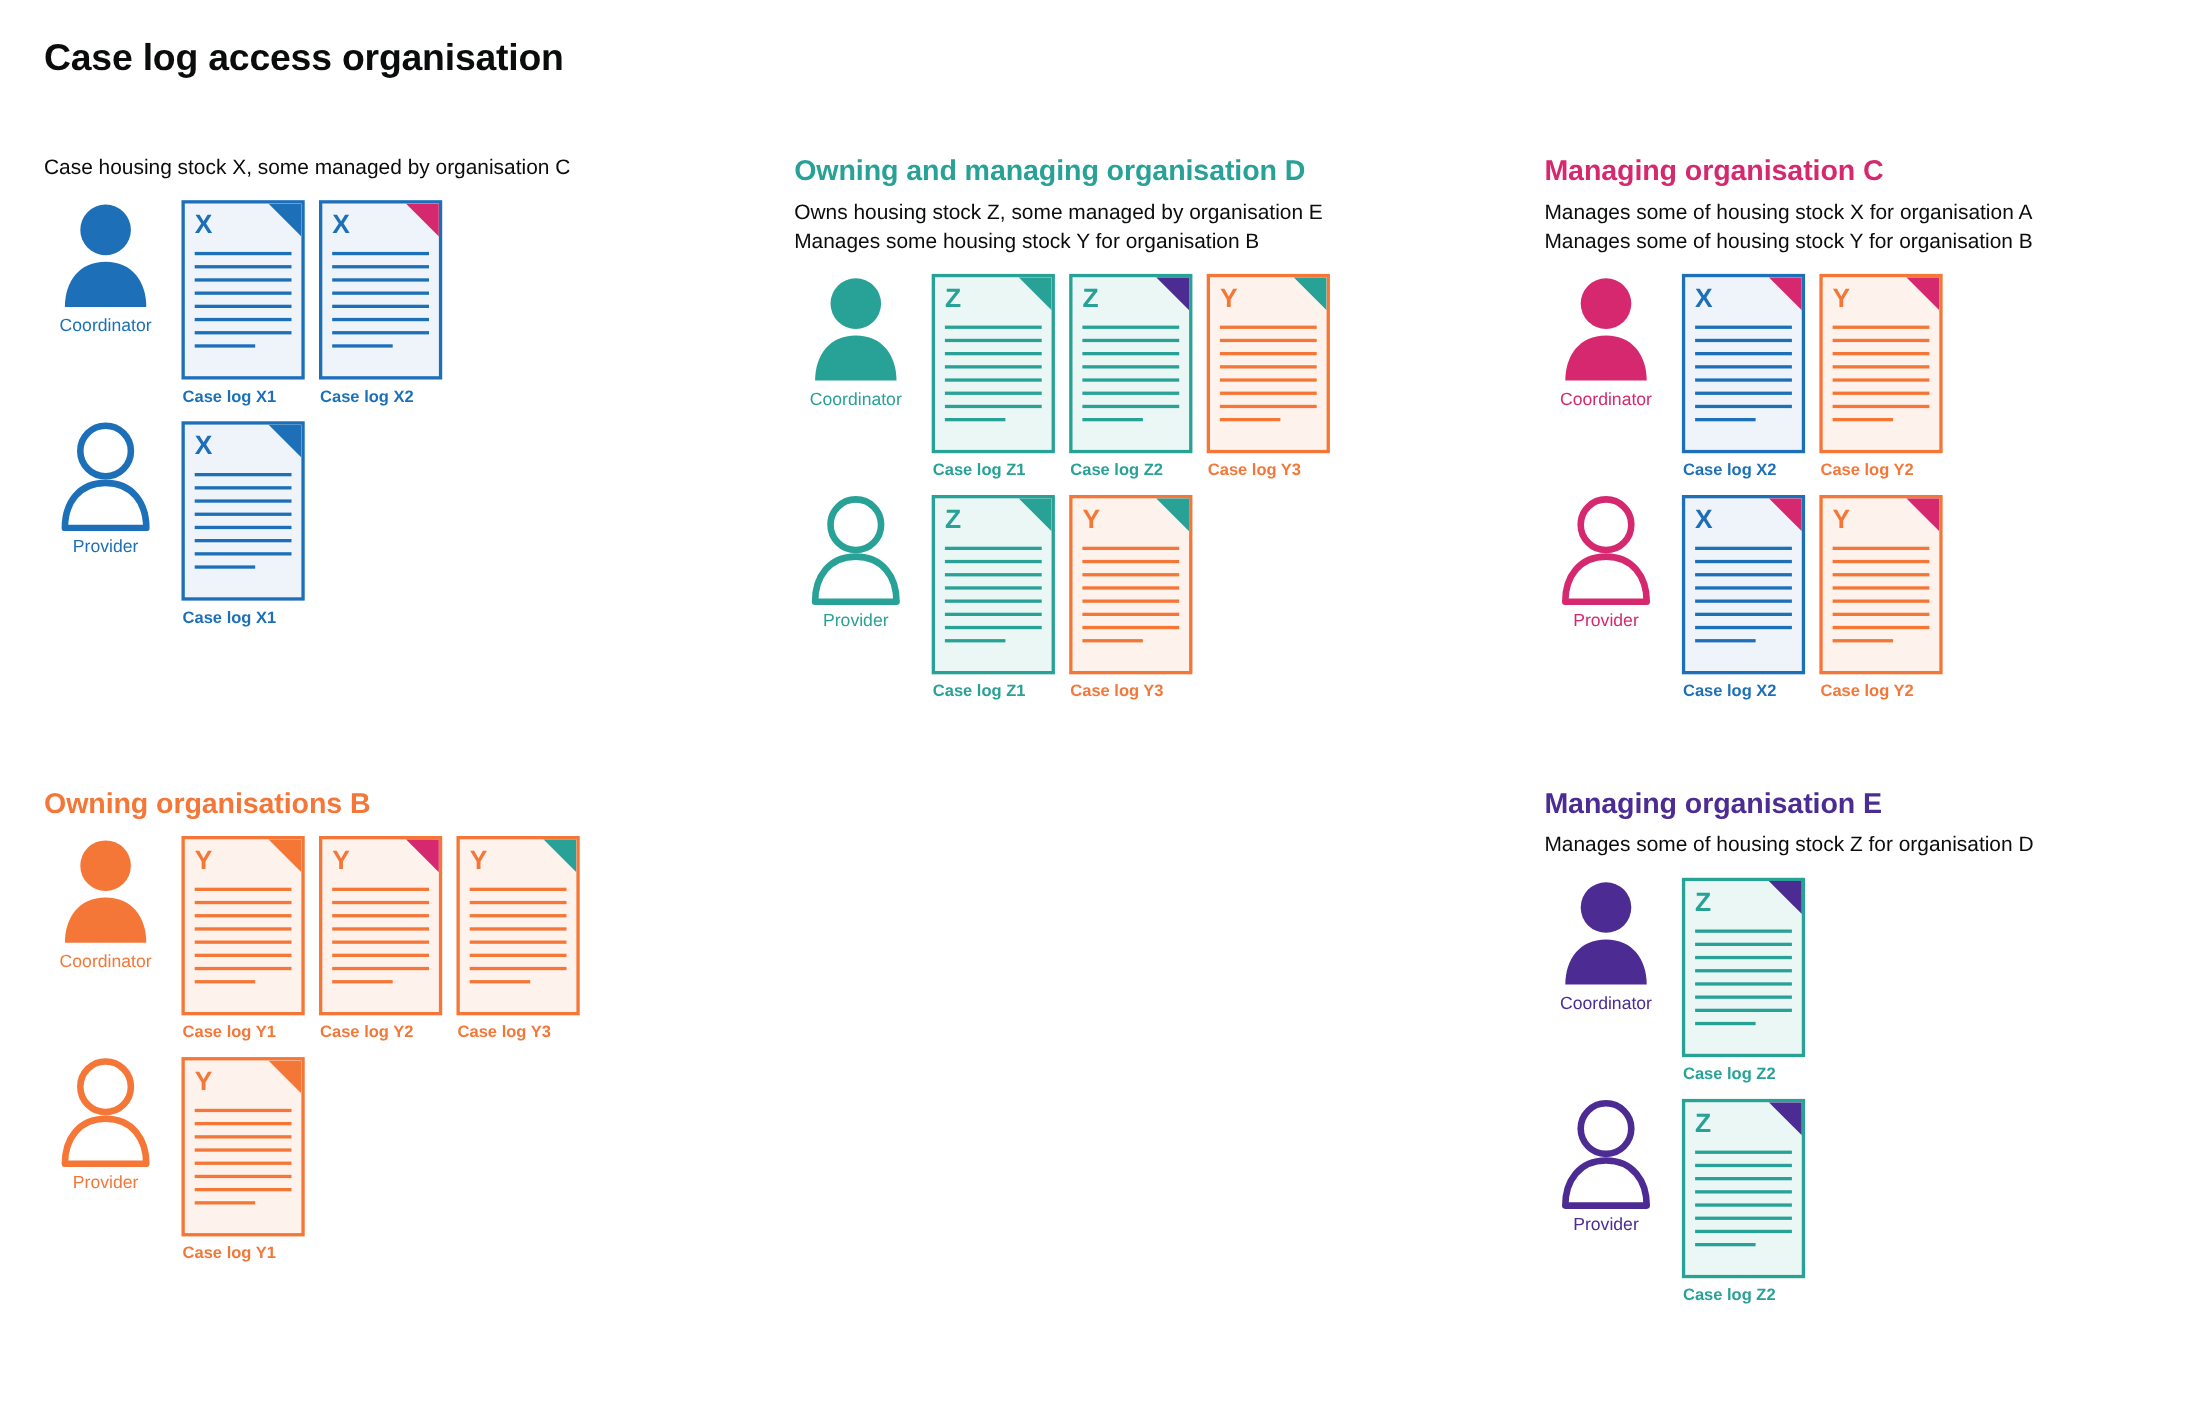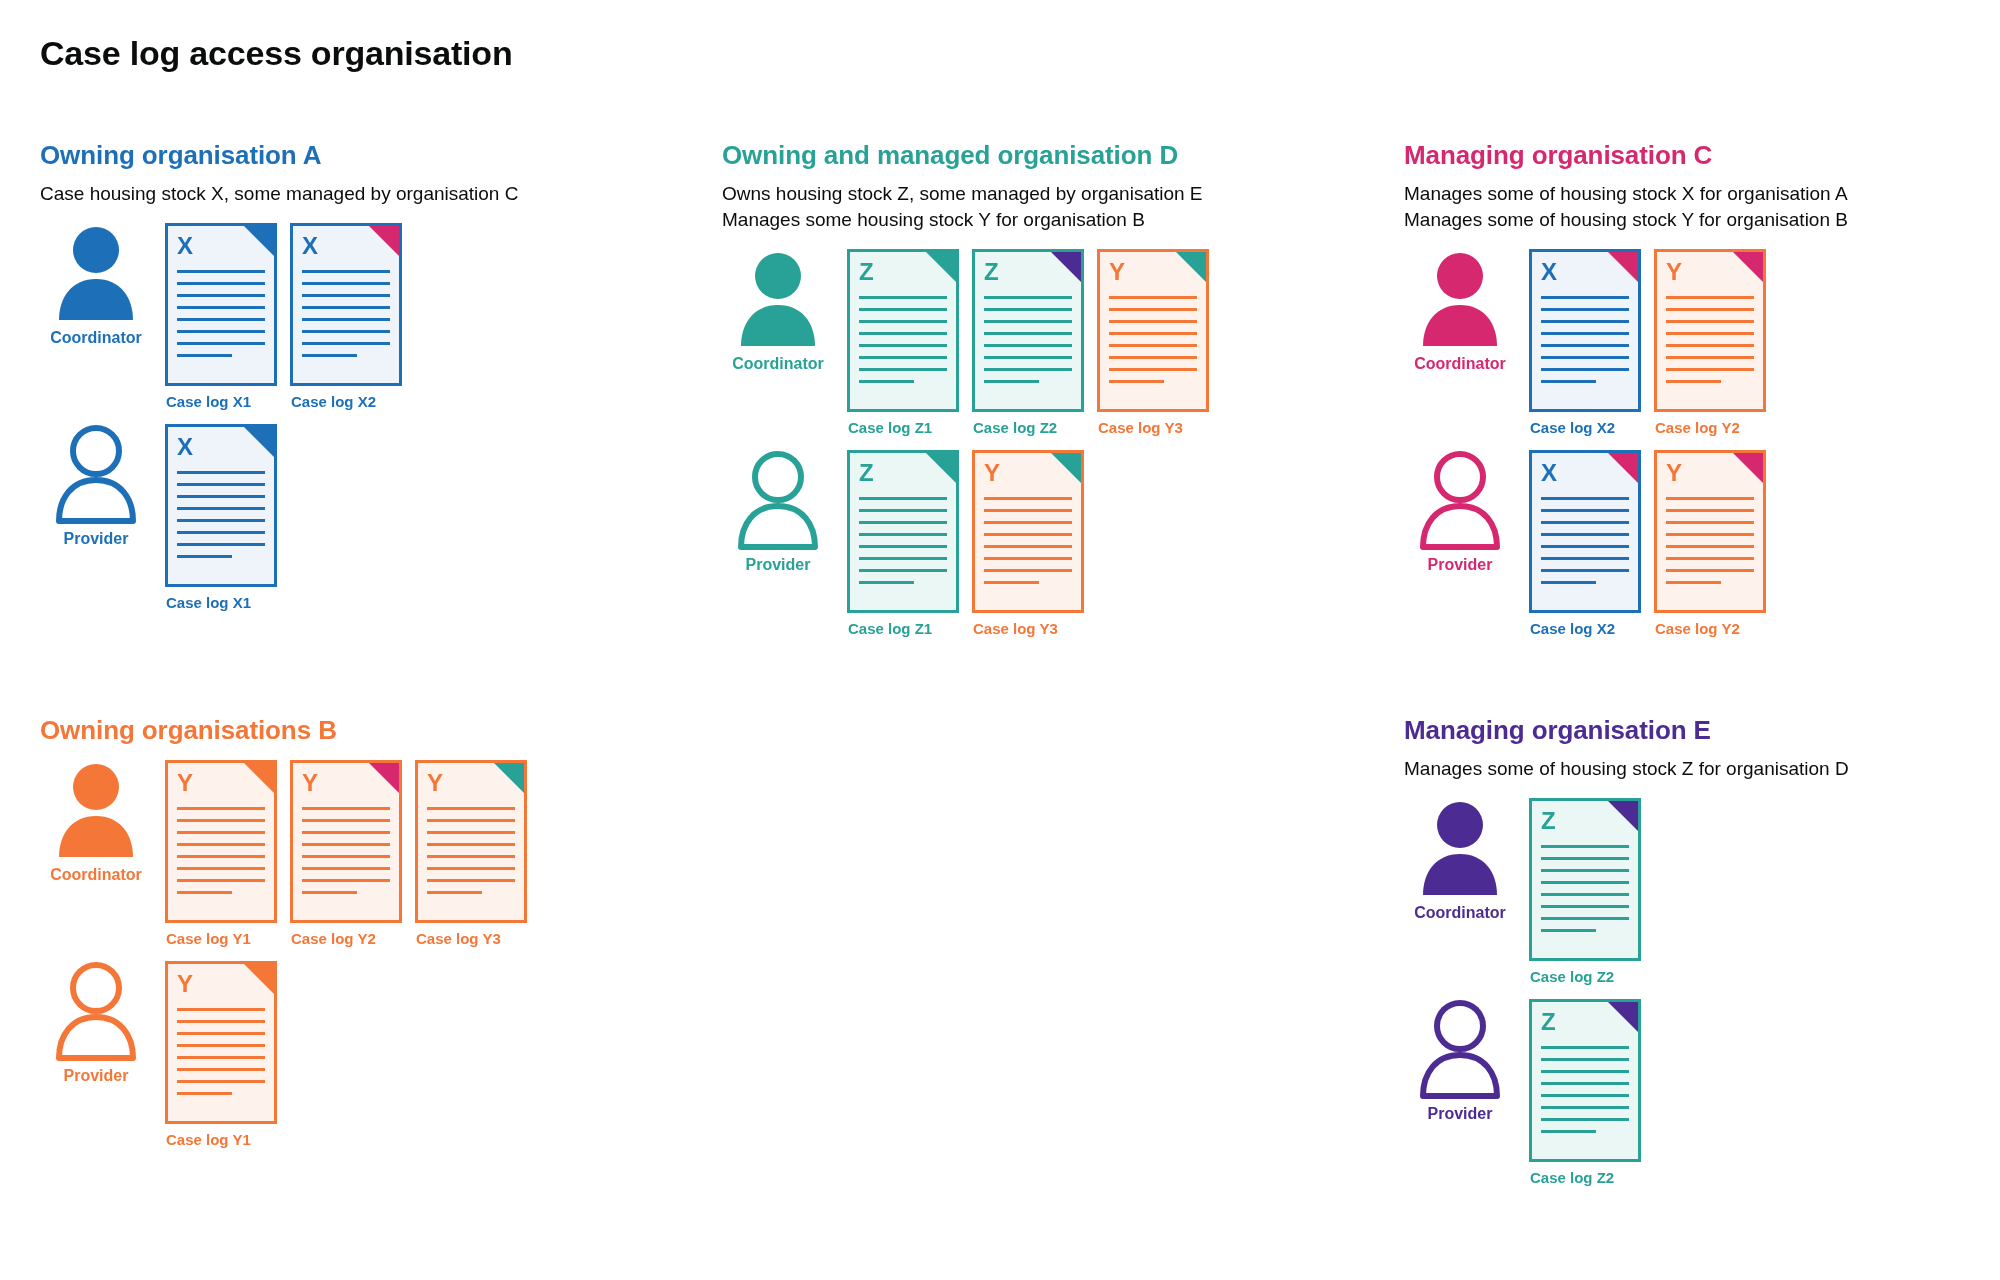--- a/index.html
+++ b/index.html
@@ -57,21 +57,21 @@
     width: 112px;
     display: flex;
     flex-direction: column;
     align-items: center;
   }
   .person-svg {
     display: block;
   }
   .role-label {
     font-size: 16px;
-    font-weight: bold;
+    font-weight: normal;
     margin-top: 6px;
     text-align: center;
   }
   .doc-block {
     width: 112px;
     display: flex;
     flex-direction: column;
     align-items: stretch;
   }
   .doc {
@@ -120,21 +120,20 @@
     white-space: nowrap;
   }
 </style>
 </head>
 <body>
 
 <div class="page">
   <div class="page-title">Case log access organisation</div>
   <div id="panels-root">
       <div class="panel" style="left: 40px; top: 140px; width: 620px;">
-        <div class="panel-title" style="color: rgb(29, 112, 184);">Owning organisation A</div>
         <div class="panel-desc">Case housing stock X, some managed by organisation C</div>
         <div class="role-row">
           <div class="role-block">
             <svg width="86" height="100" viewBox="0 0 86 100" class="person-svg">
               <circle cx="43" cy="27" r="23" fill="#1d70b8"></circle>
               <path d="M43 56 C19 56 6 74 6 97 L80 97 C80 74 67 56 43 56 Z" fill="#1d70b8"></path>
             </svg>
             <div class="role-label" style="color: rgb(29, 112, 184);">Coordinator</div>
           </div>
           <div class="doc-block">
@@ -193,21 +192,21 @@
                 <i style="background: rgb(29, 112, 184);"></i>
                 <i style="background: rgb(29, 112, 184);"></i>
                 <i class="short" style="background: rgb(29, 112, 184);"></i>
               </div>
             </div>
             <div class="doc-caption" style="color: rgb(29, 112, 184);">Case log X1</div>
           </div>
         </div>
       </div>
       <div class="panel" style="left: 722px; top: 140px; width: 620px;">
-        <div class="panel-title" style="color: rgb(40, 161, 151);">Owning and managed organisation D</div>
+        <div class="panel-title" style="color: rgb(40, 161, 151);">Owning and managing organisation D</div>
         <div class="panel-desc">Owns housing stock Z, some managed by organisation E
 Manages some housing stock Y for organisation B</div>
         <div class="role-row">
           <div class="role-block">
             <svg width="86" height="100" viewBox="0 0 86 100" class="person-svg">
               <circle cx="43" cy="27" r="23" fill="#28a197"></circle>
               <path d="M43 56 C19 56 6 74 6 97 L80 97 C80 74 67 56 43 56 Z" fill="#28a197"></path>
             </svg>
             <div class="role-label" style="color: rgb(40, 161, 151);">Coordinator</div>
           </div>

